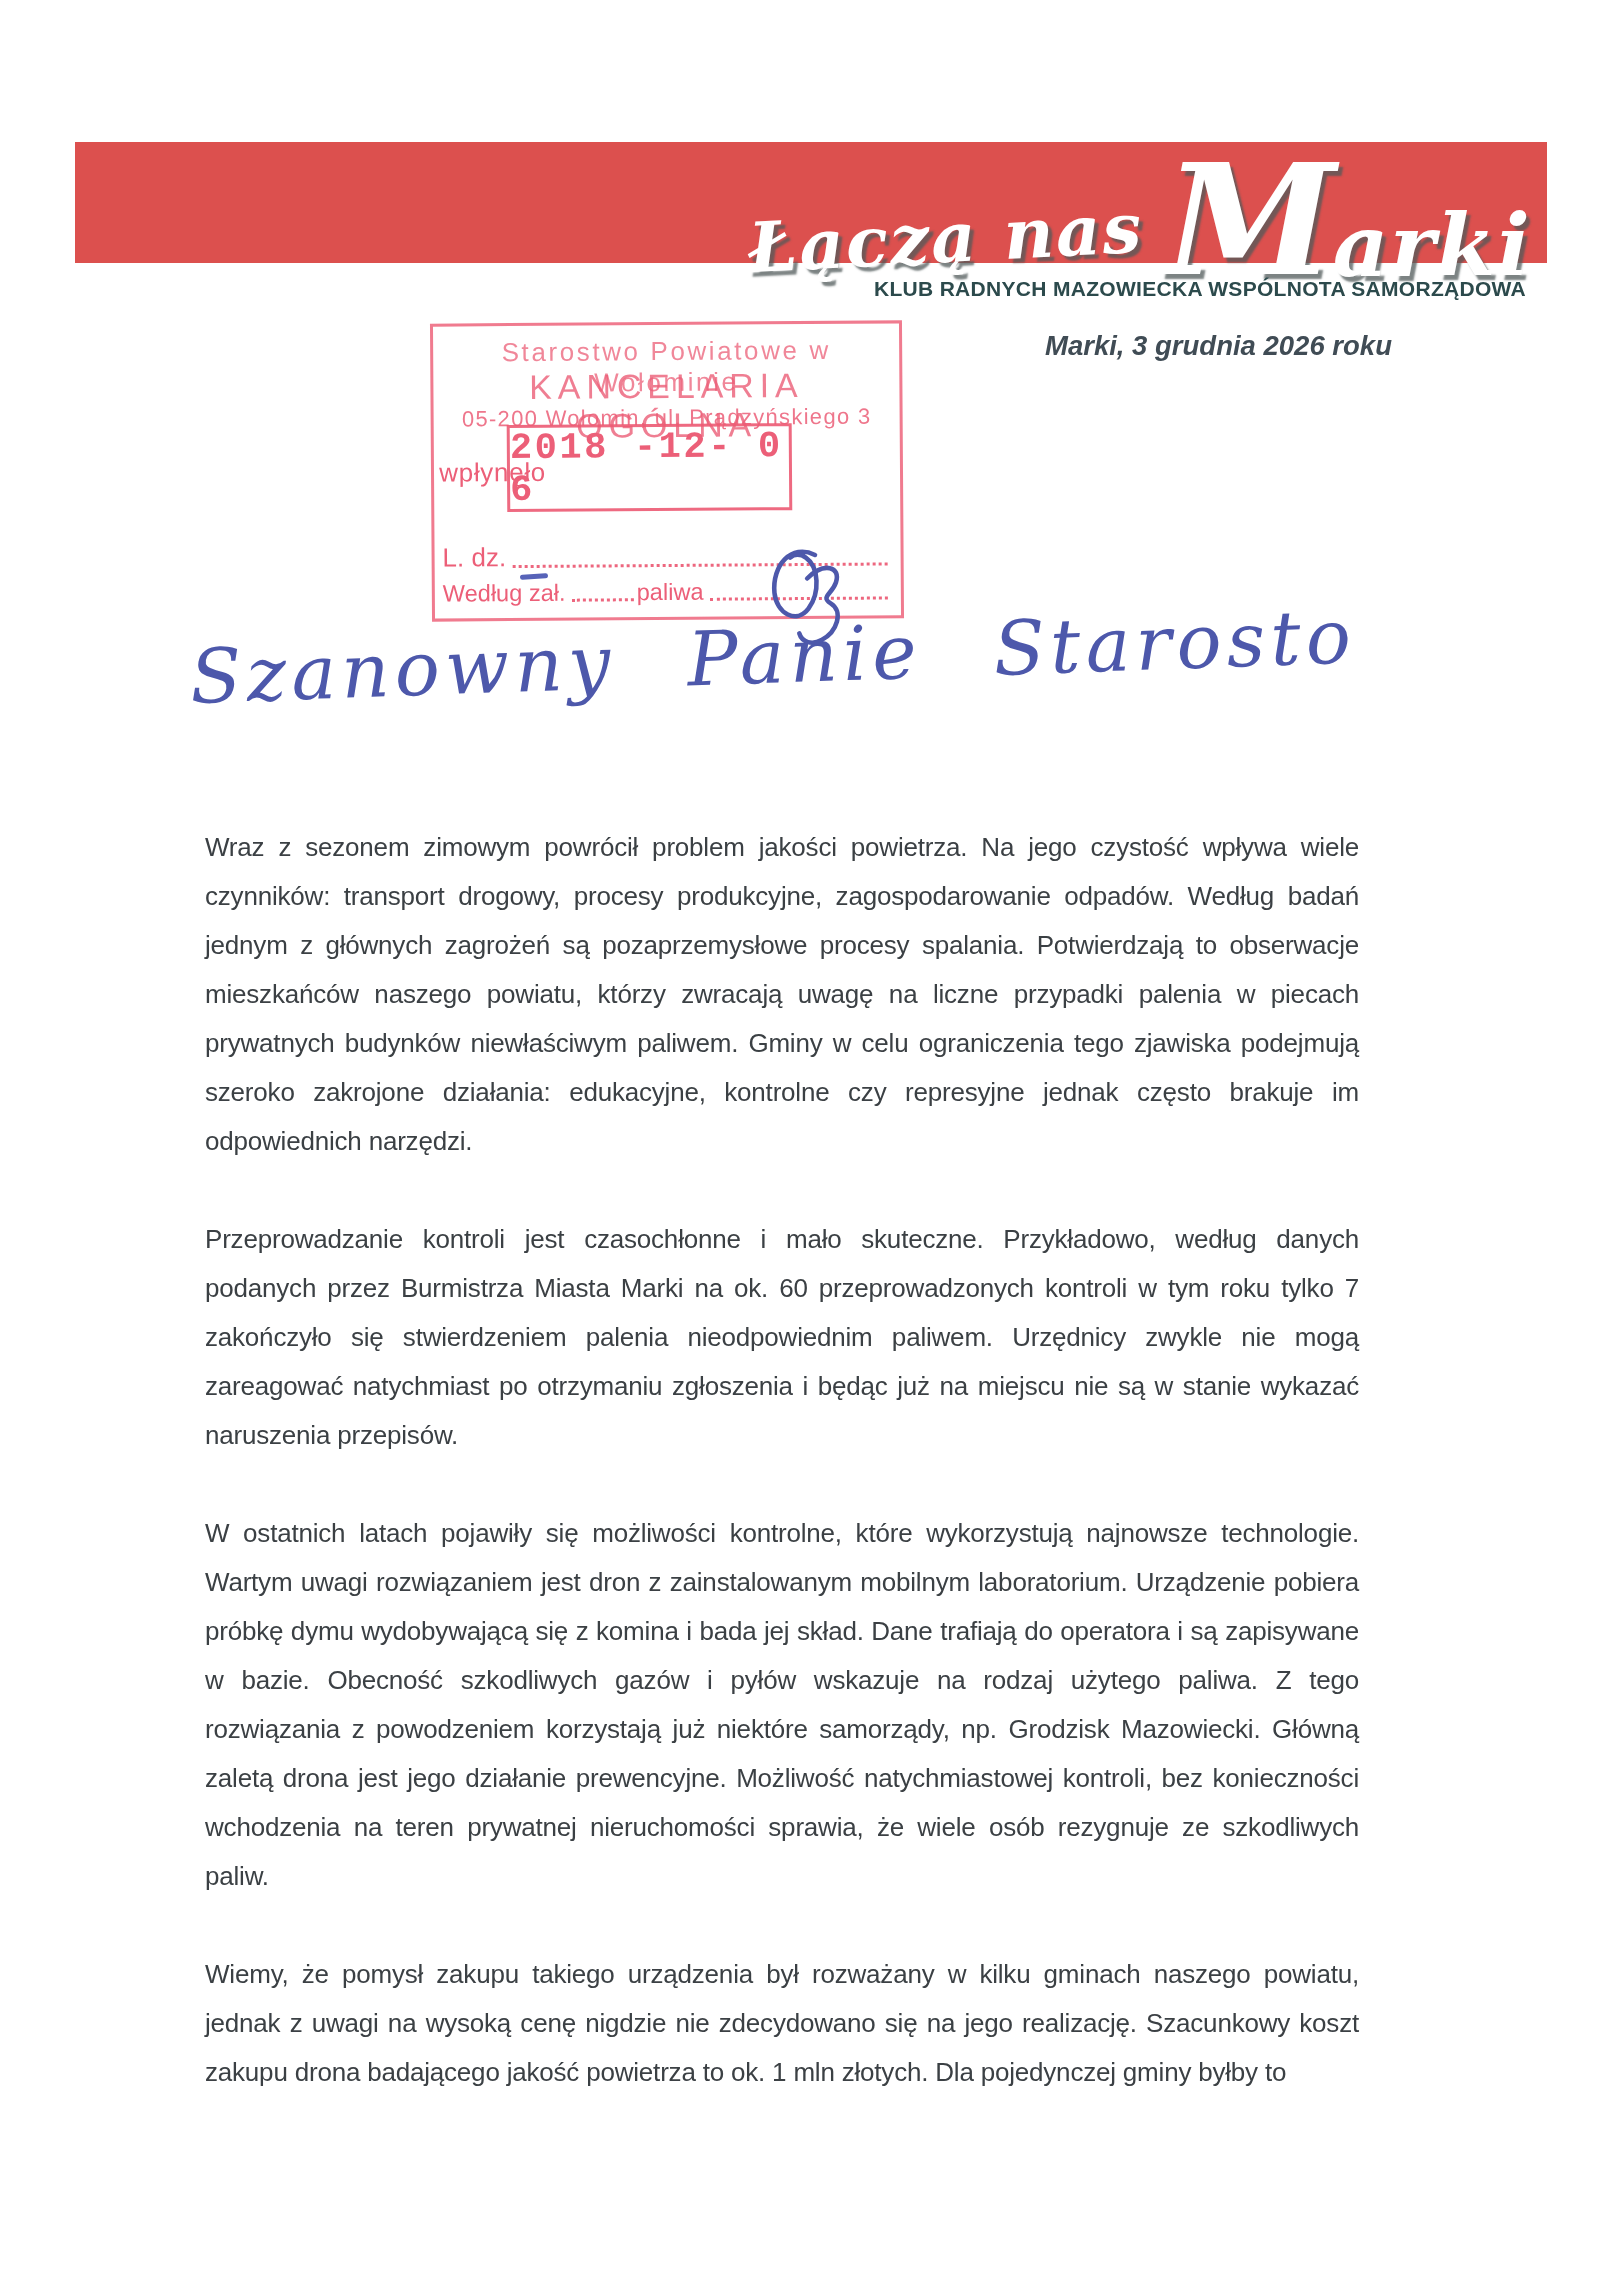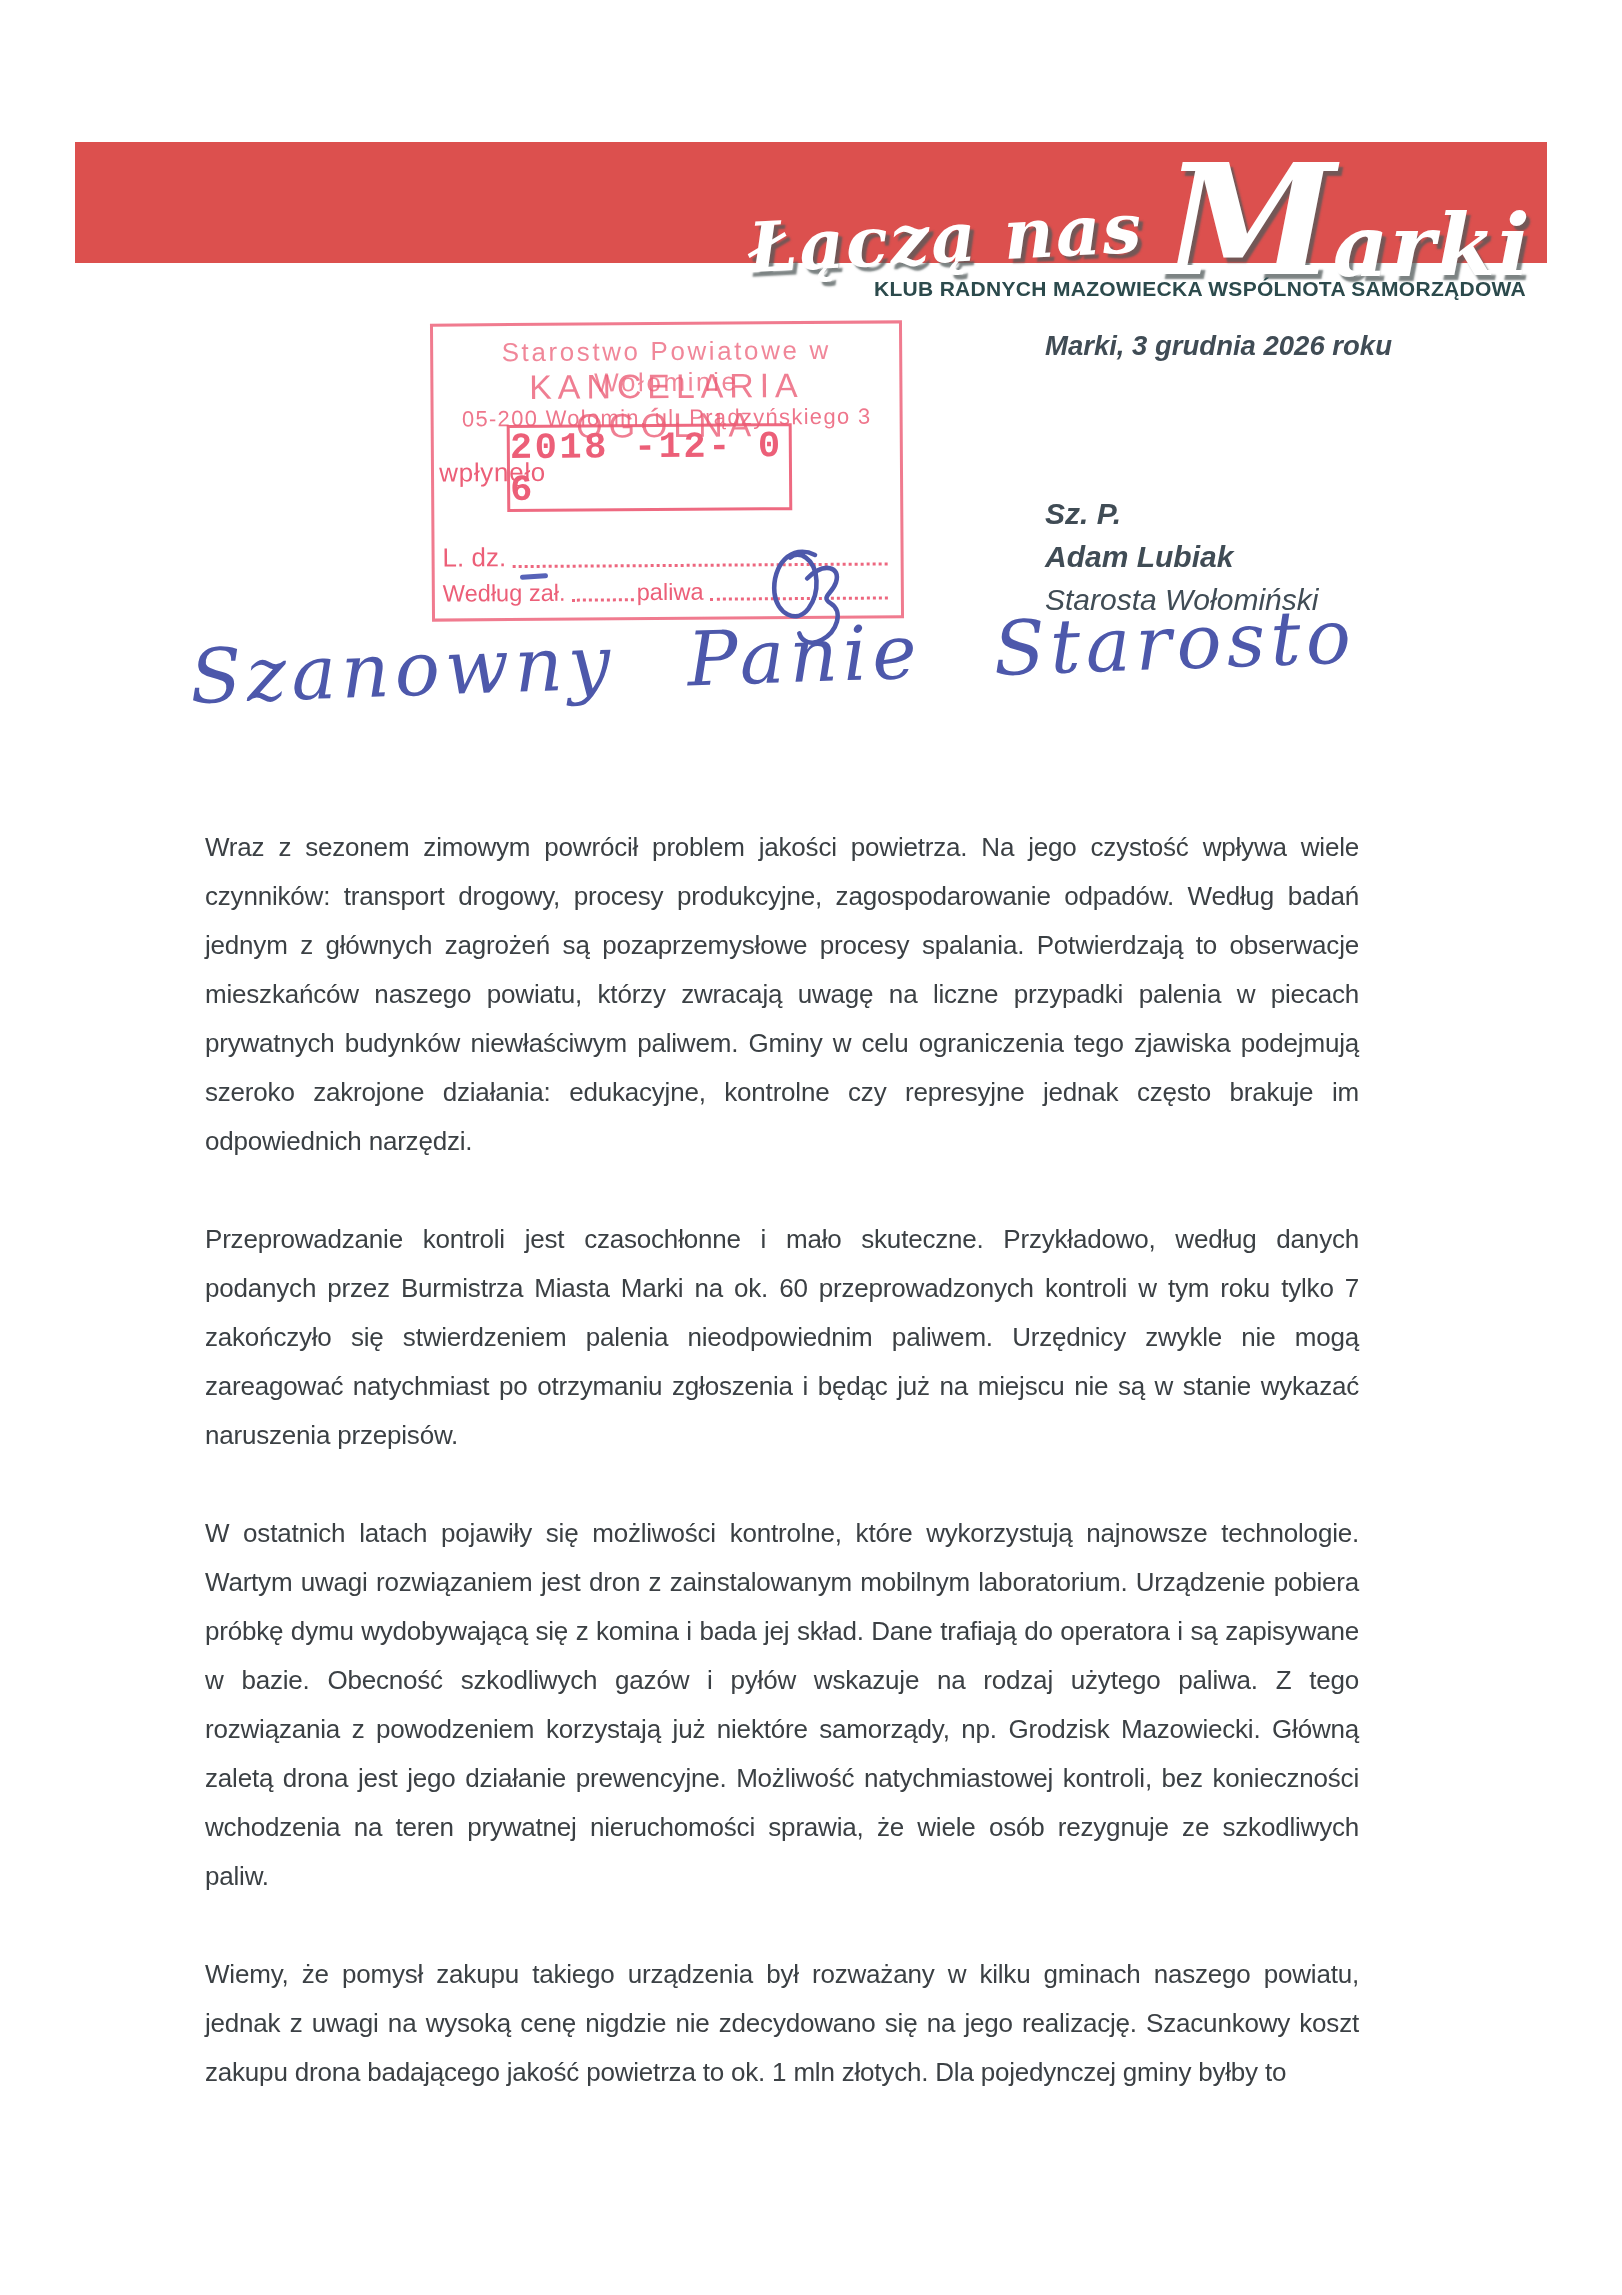--- a/index.html
+++ b/index.html
@@ -128,25 +128,20 @@
       <span class="dotted"></span>
     </div>
   </div>
   <div class="attach-dash"></div>
   <svg class="stamp-sig" viewBox="0 0 130 160" fill="none">
     <path d="M 78 18 C 42 0, 12 34, 16 76 C 19 108, 50 124, 68 100 C 86 76, 84 36, 64 22 C 56 16, 46 16, 40 22" stroke="#4d58ab" stroke-width="7" stroke-linecap="round"></path>
     <path d="M 66 54 C 92 28, 118 36, 110 60 C 104 78, 86 82, 102 92 C 122 104, 112 136, 88 148 C 74 156, 58 152, 54 138" stroke="#4d58ab" stroke-width="7" stroke-linecap="round"></path>
   </svg>
 
   <div class="date-line">Marki, 3 grudnia 2026 roku</div>
-  <div class="addressee">
-    <div class="addr-bold">Sz. P.</div>
-    <div class="addr-bold">Adam Lubiak</div>
-    <div>Starosta Wołomiński</div>
-  </div>
 
   <div class="greeting">Szanowny Panie Starosto</div>
 
   <div class="body-text">
     <p>Wraz z sezonem zimowym powrócił problem jakości powietrza. Na jego czystość wpływa wiele czynników: transport drogowy, procesy produkcyjne, zagospodarowanie odpadów. Według badań jednym z głównych zagrożeń są pozaprzemysłowe procesy spalania. Potwierdzają to obserwacje mieszkańców naszego powiatu, którzy zwracają uwagę na liczne przypadki palenia w piecach prywatnych budynków niewłaściwym paliwem. Gminy w celu ograniczenia tego zjawiska podejmują szeroko zakrojone działania: edukacyjne, kontrolne czy represyjne jednak często brakuje im odpowiednich narzędzi.</p>
     <p>Przeprowadzanie kontroli jest czasochłonne i mało skuteczne. Przykładowo, według danych podanych przez Burmistrza Miasta Marki na ok. 60 przeprowadzonych kontroli w tym roku tylko 7 zakończyło się stwierdzeniem palenia nieodpowiednim paliwem. Urzędnicy zwykle nie mogą zareagować natychmiast po otrzymaniu zgłoszenia i będąc już na miejscu nie są w stanie wykazać naruszenia przepisów.</p>
     <p>W ostatnich latach pojawiły się możliwości kontrolne, które wykorzystują najnowsze technologie. Wartym uwagi rozwiązaniem jest dron z zainstalowanym mobilnym laboratorium. Urządzenie pobiera próbkę dymu wydobywającą się z komina i bada jej skład. Dane trafiają do operatora i są zapisywane w bazie. Obecność szkodliwych gazów i pyłów wskazuje na rodzaj użytego paliwa. Z tego rozwiązania z powodzeniem korzystają już niektóre samorządy, np. Grodzisk Mazowiecki. Główną zaletą drona jest jego działanie prewencyjne. Możliwość natychmiastowej kontroli, bez konieczności wchodzenia na teren prywatnej nieruchomości sprawia, że wiele osób rezygnuje ze szkodliwych paliw.</p>
     <p>Wiemy, że pomysł zakupu takiego urządzenia był rozważany w kilku gminach naszego powiatu, jednak z uwagi na wysoką cenę nigdzie nie zdecydowano się na jego realizację. Szacunkowy koszt zakupu drona badającego jakość powietrza to ok. 1 mln złotych. Dla pojedynczej gminy byłby to</p>
   </div>
 

